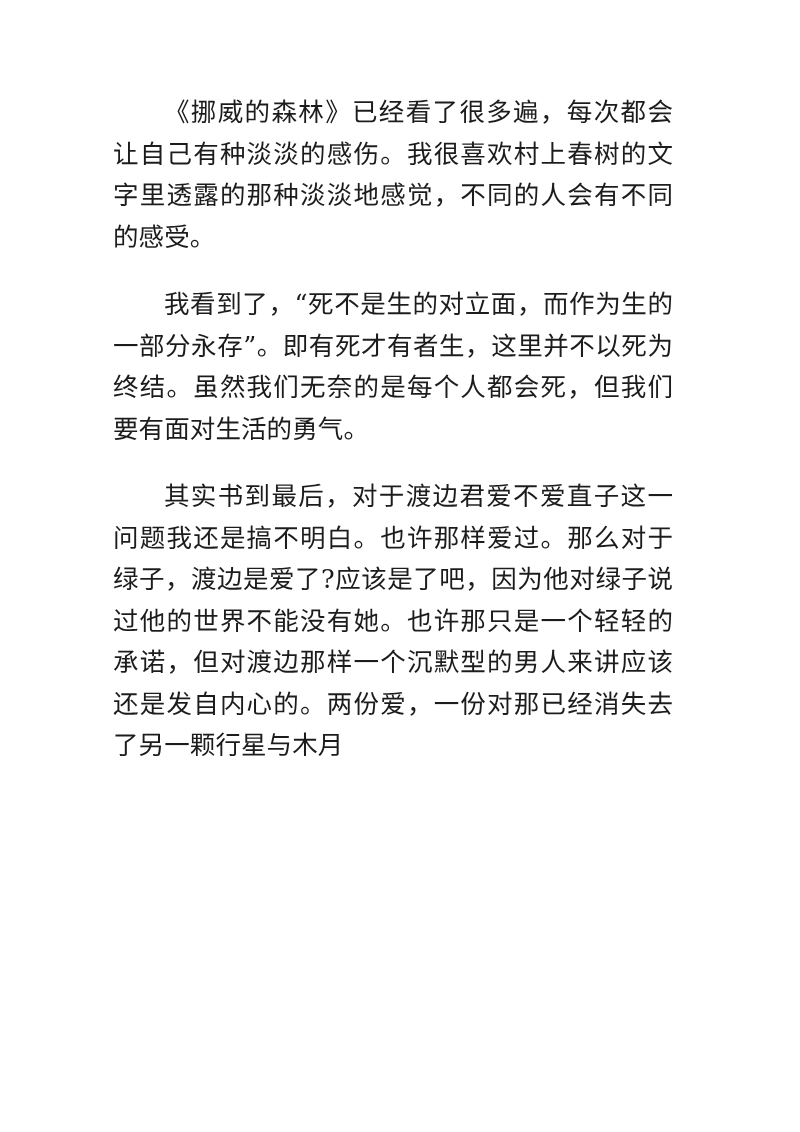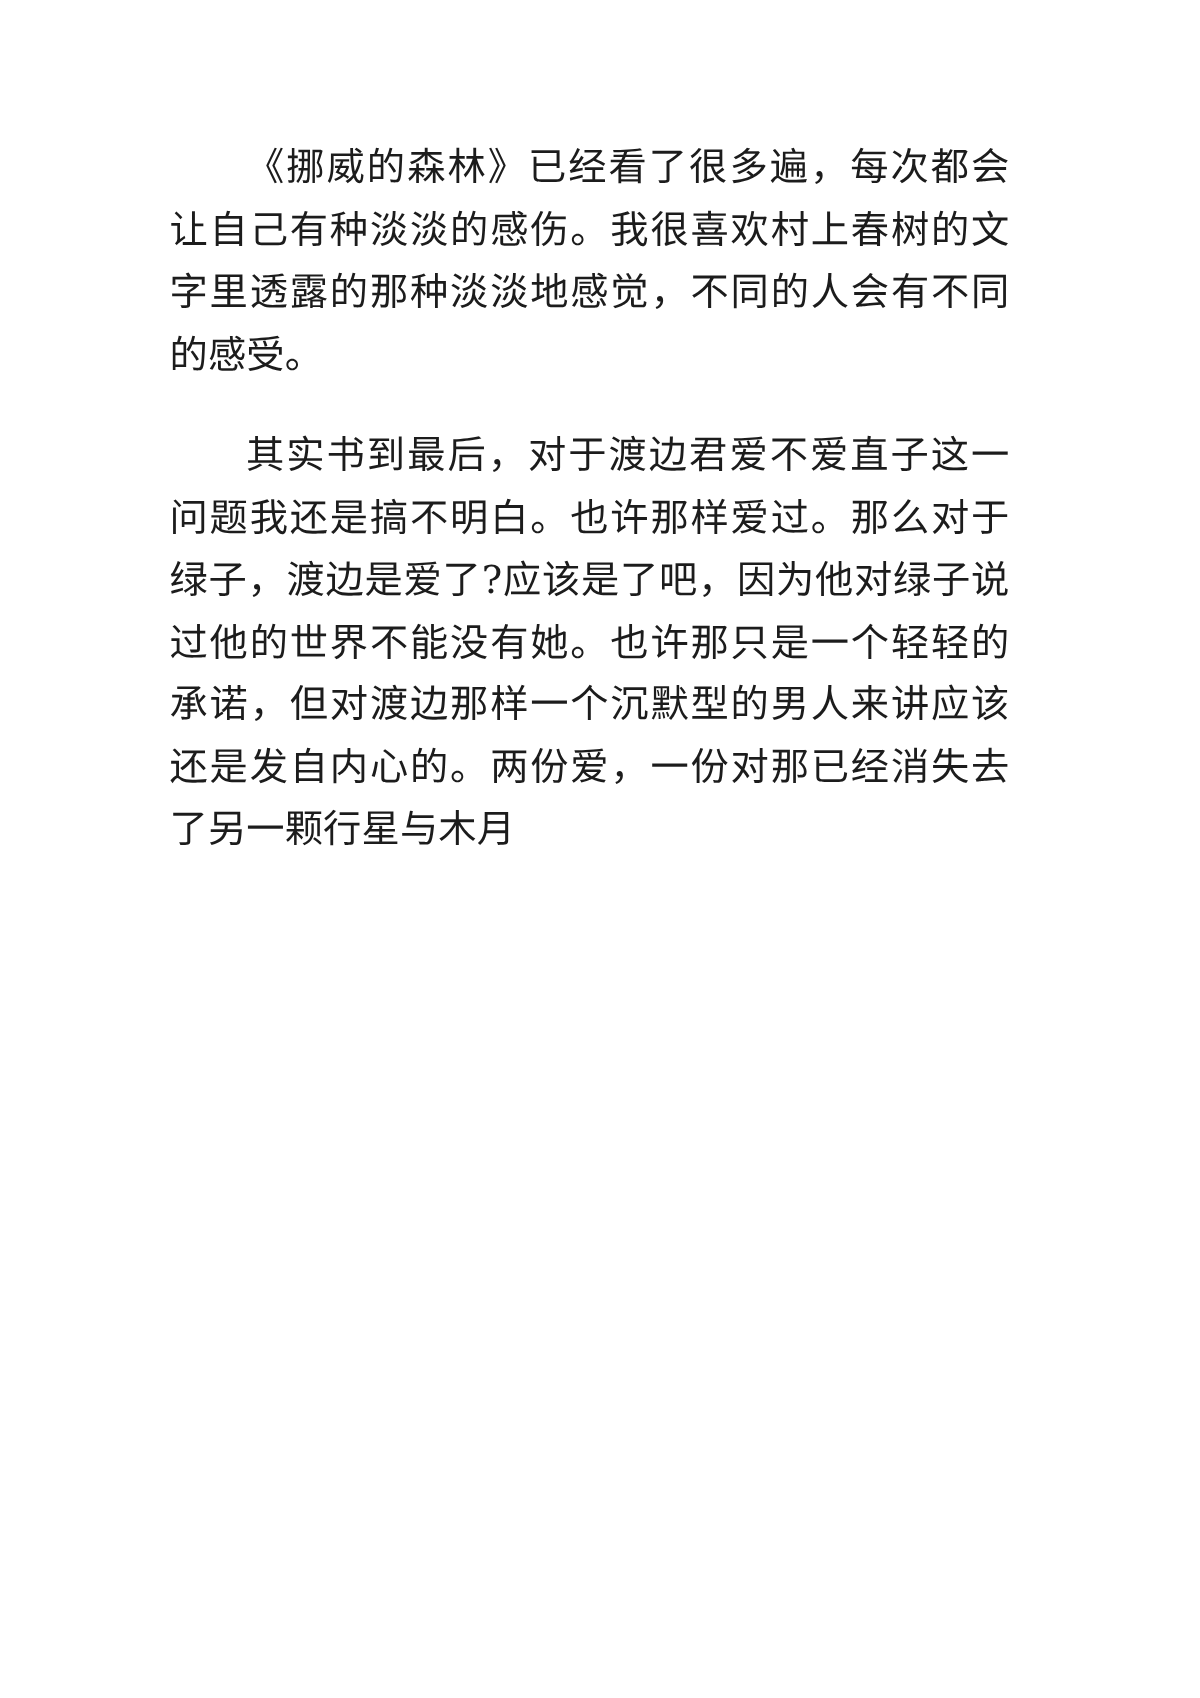--- a/index.html
+++ b/index.html
@@ -55,18 +55,19 @@
   }
 </style>
 </head>
 <body>
 
 <div class="page">
   <div class="doc-body">
 
     <p class="para">《挪威的森林》已经看了很多遍，每次都会让自己有种淡淡的感伤。我很喜欢村上春树的文字里透露的那种淡淡地感觉，不同的人会有不同的感受。</p>
 
+    <p class="para">我看到了，“死不是生的对立面，而作为生的一部分永存”。即有死才有者生，这里并不以死为终结。虽然我们无奈的是每个人都会死，但我们要有面对生活的勇气。</p>
 
 
     <p class="para para--tail">其实书到最后，对于渡边君爱不爱直子这一问题我还是搞不明白。也许那样爱过。那么对于绿子，渡边是爱了?应该是了吧，因为他对绿子说过他的世界不能没有她。也许那只是一个轻轻的承诺，但对渡边那样一个沉默型的男人来讲应该还是发自内心的。两份爱，一份对那已经消失去了另一颗行星与木月</p>
 
   </div>
 </div>
 
 </body></html>

